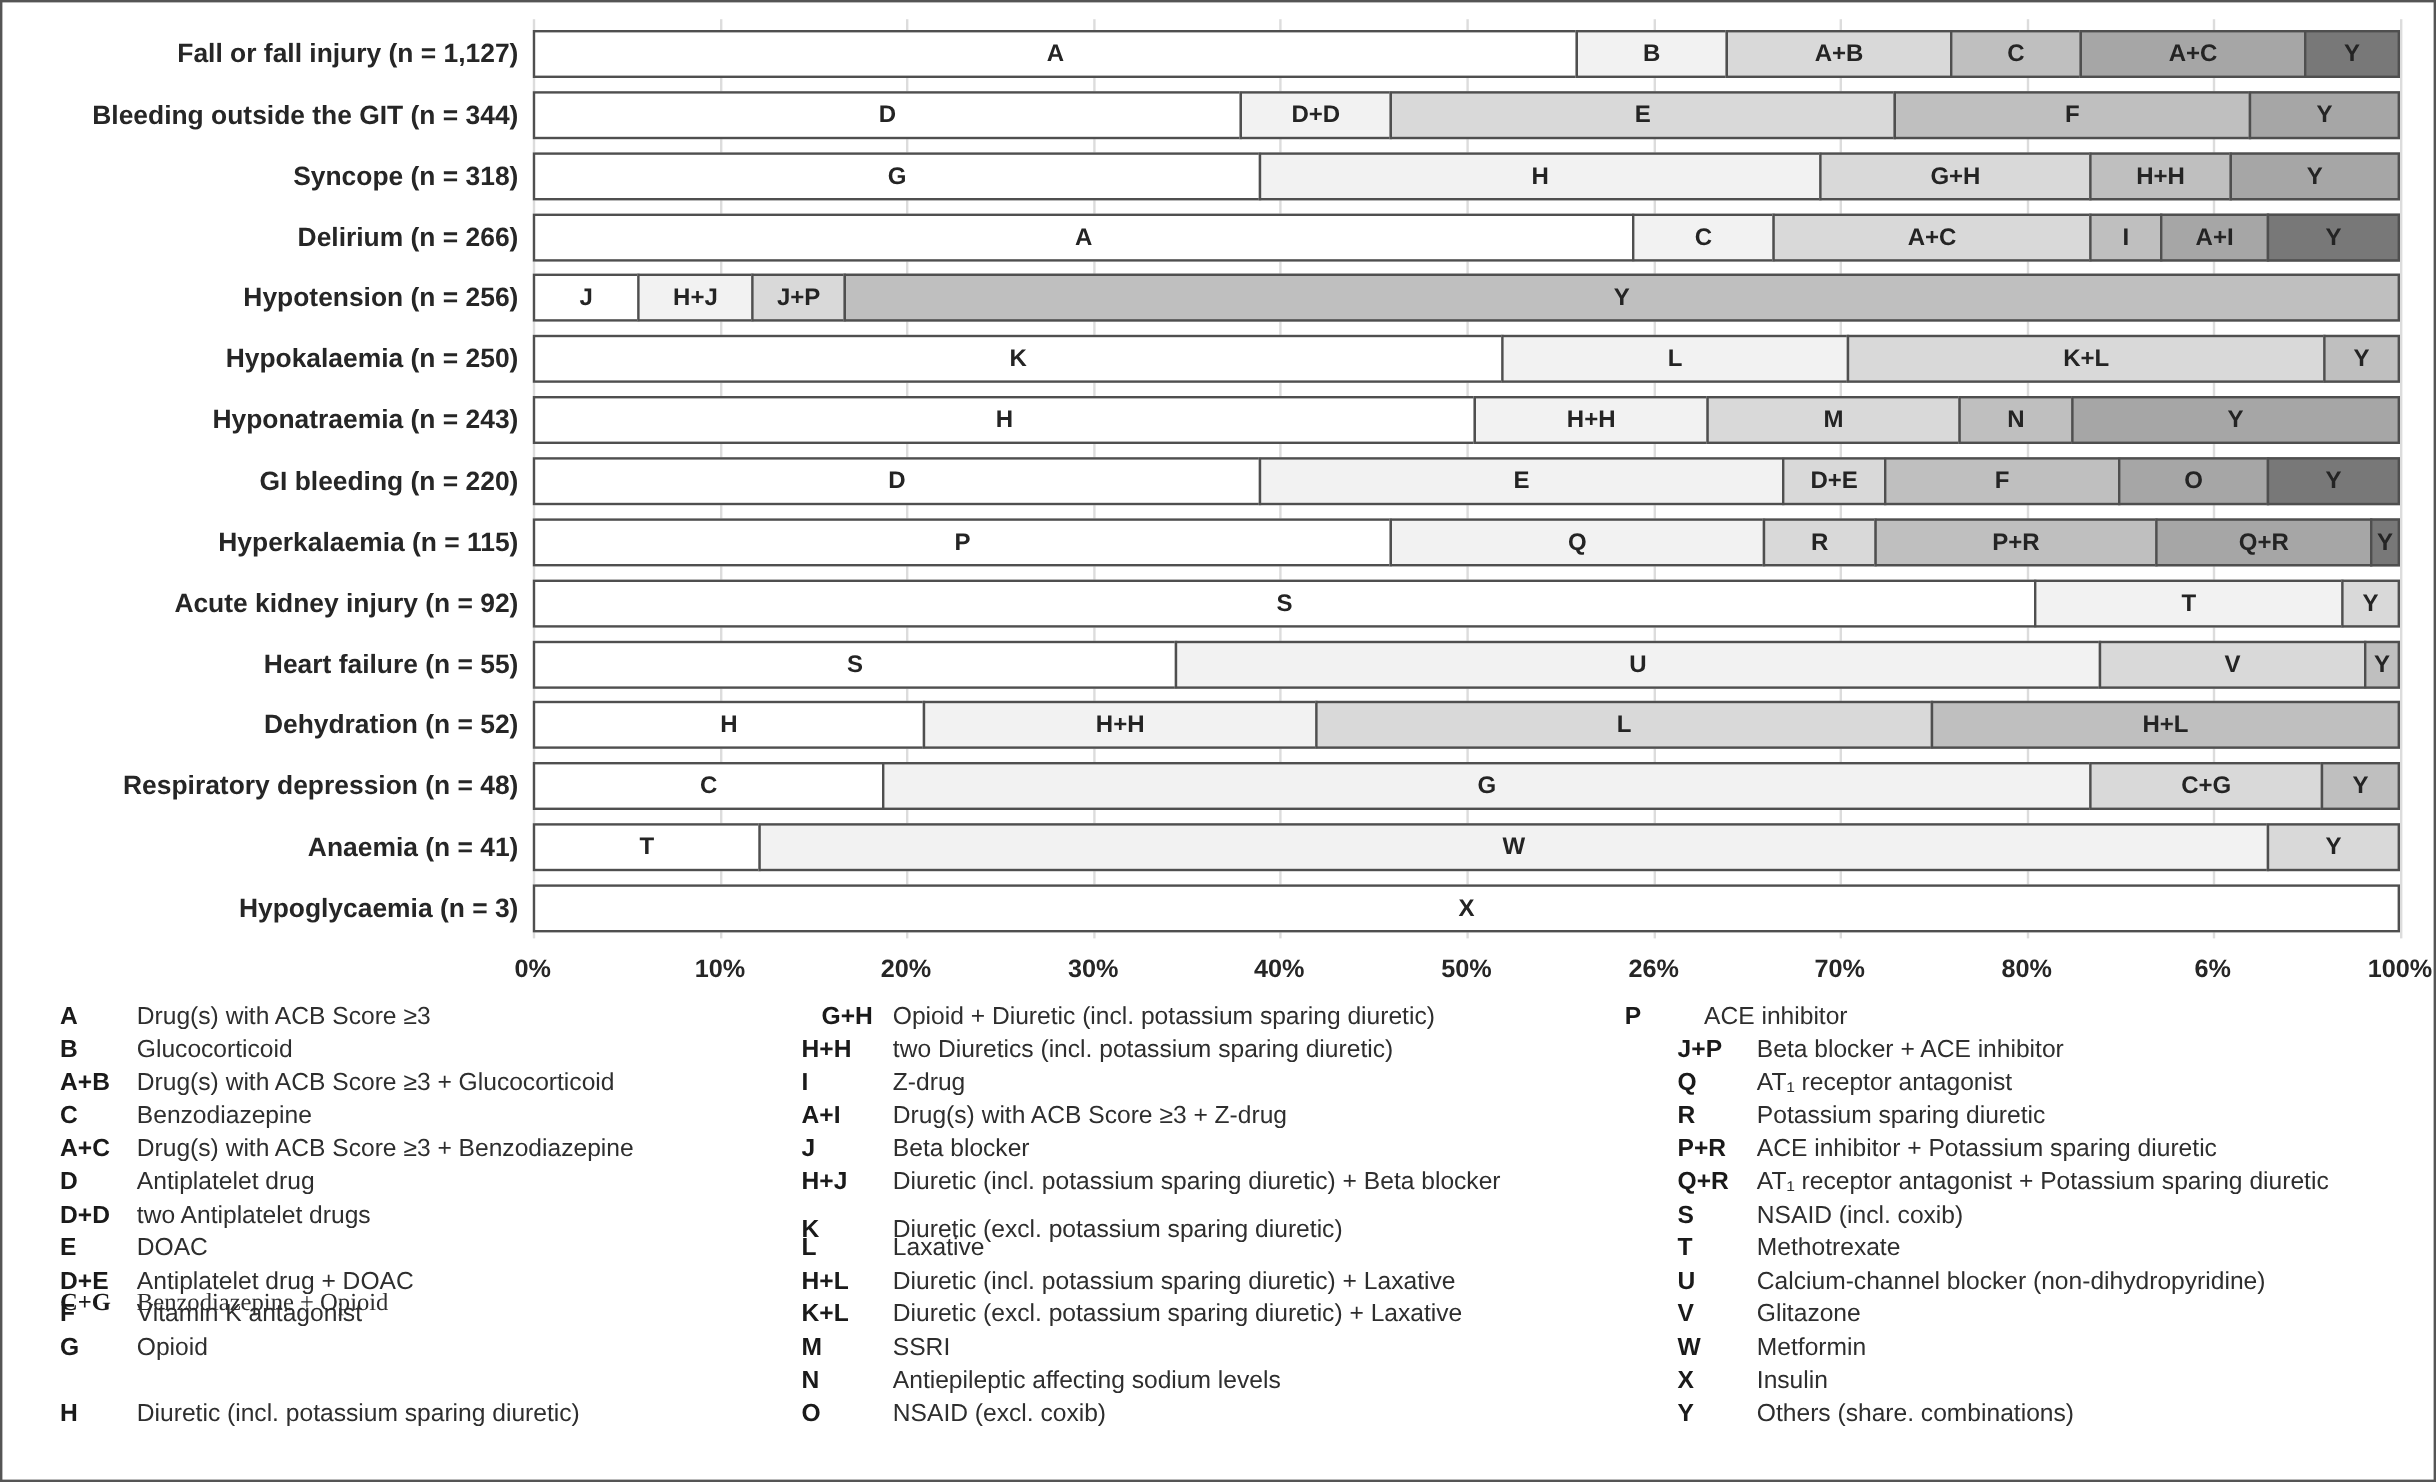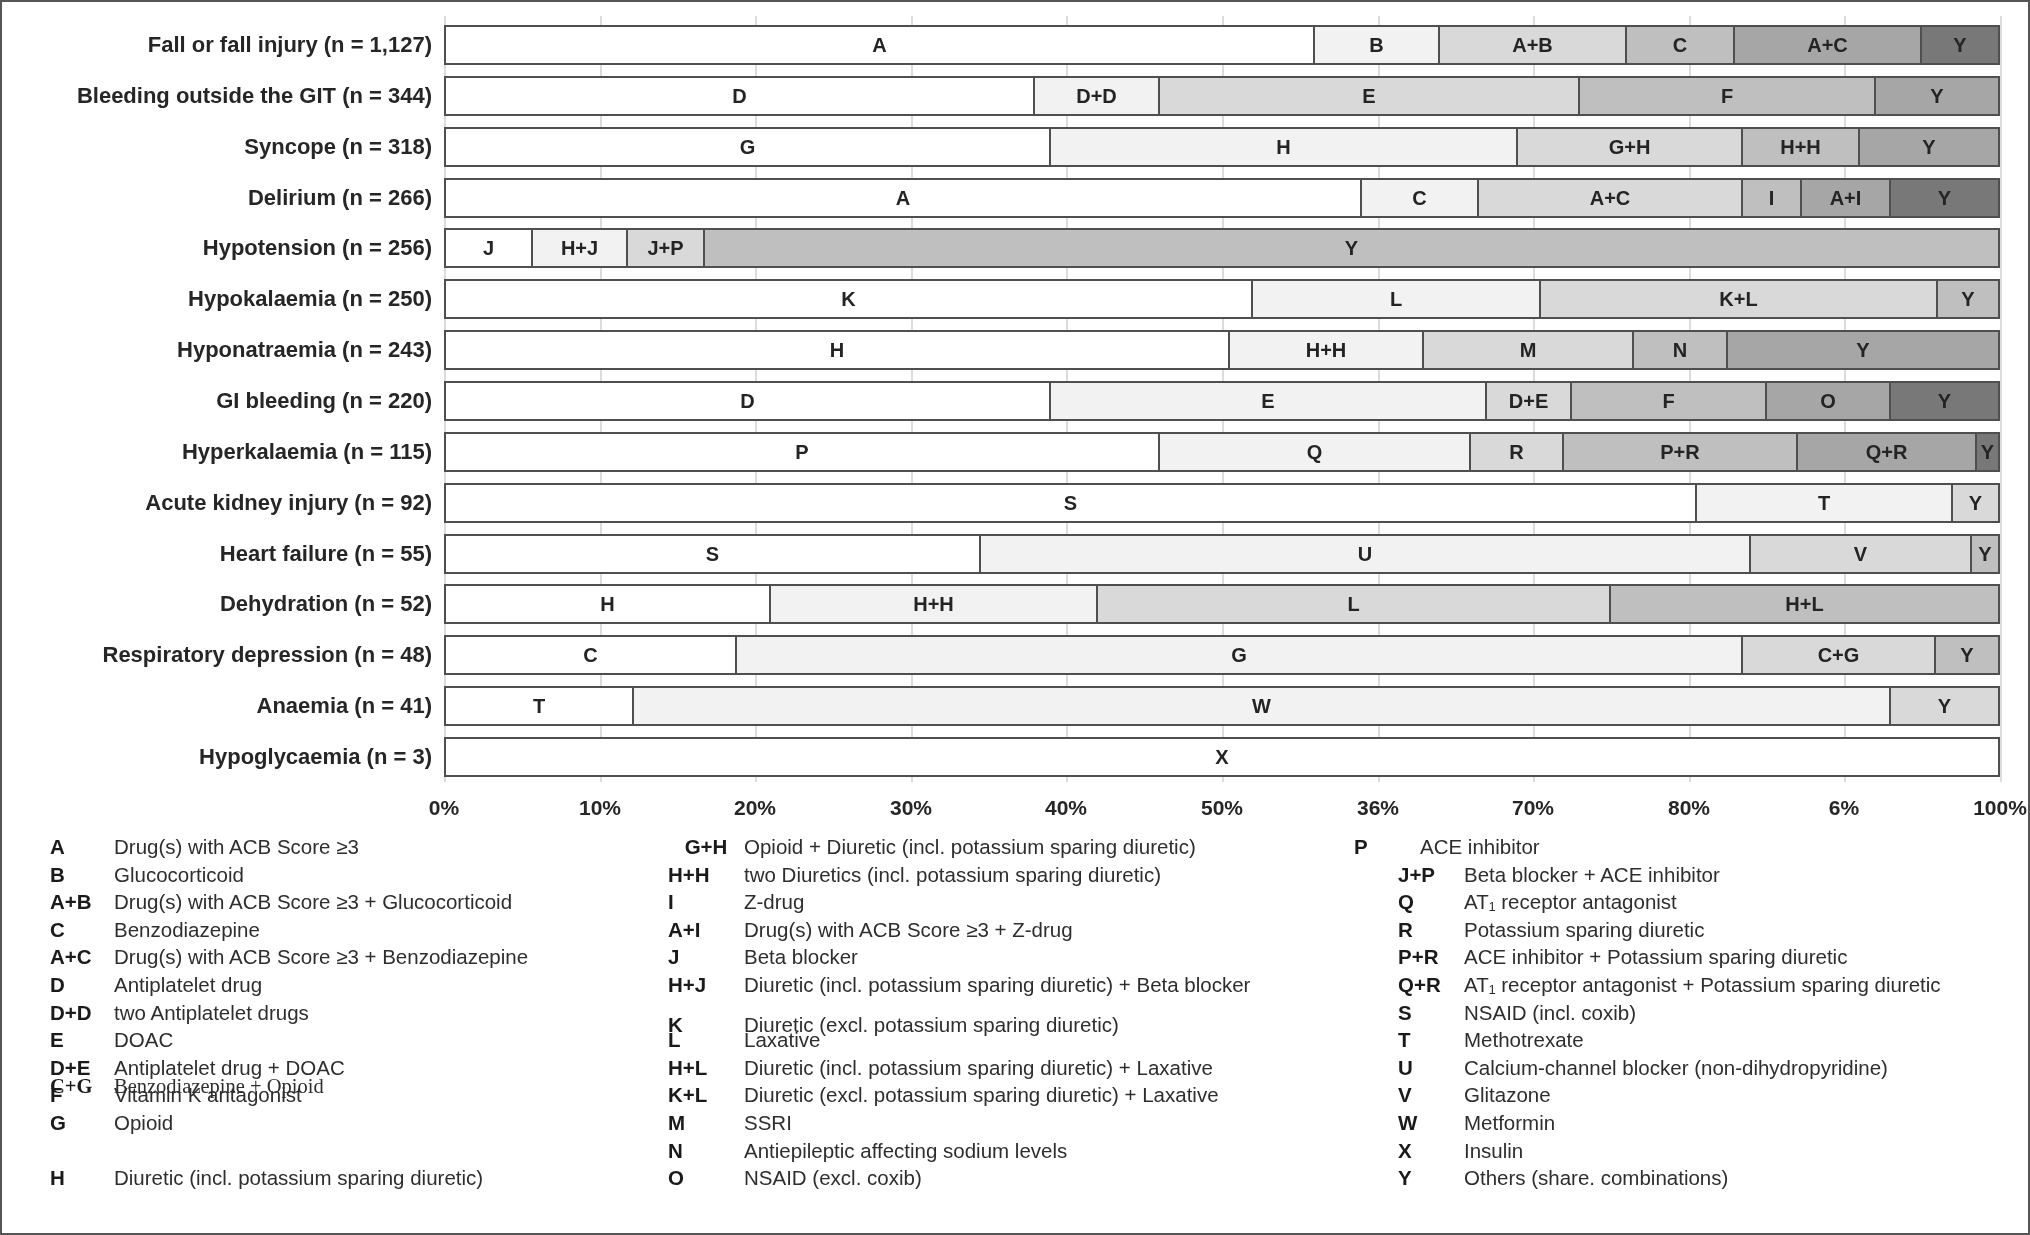--- a/index.html
+++ b/index.html
@@ -164,21 +164,21 @@
         <div class="seg" style="left: 0px; width: 1556px; background: rgb(255, 255, 255); border-color: rgb(79, 79, 79);">X</div>
       </div>
     </div>
   <div id="axis-layer">
       <div class="axis-label" style="left: 442px;">0%</div>
       <div class="axis-label" style="left: 598px;">10%</div>
       <div class="axis-label" style="left: 753px;">20%</div>
       <div class="axis-label" style="left: 909px;">30%</div>
       <div class="axis-label" style="left: 1064px;">40%</div>
       <div class="axis-label" style="left: 1220px;">50%</div>
-      <div class="axis-label" style="left: 1376px;">36%</div>
+      <div class="axis-label" style="left: 1376px;">26%</div>
       <div class="axis-label" style="left: 1531px;">70%</div>
       <div class="axis-label" style="left: 1687px;">80%</div>
       <div class="axis-label" style="left: 1842px;">6%</div>
       <div class="axis-label" style="left: 1998px;">100%</div>
     </div>
   <div id="legend-layer">
       <div class="legend-row" style="left: 48px; top: 831px;"><span class="legend-code" style="width: 64px;">A</span><span class="legend-text">Drug(s) with ACB Score ≥3</span></div>
       <div class="legend-row" style="left: 48px; top: 859px;"><span class="legend-code" style="width: 64px;">B</span><span class="legend-text">Glucocorticoid</span></div>
       <div class="legend-row" style="left: 48px; top: 886px;"><span class="legend-code" style="width: 64px;">A+B</span><span class="legend-text">Drug(s) with ACB Score ≥3 + Glucocorticoid</span></div>
       <div class="legend-row" style="left: 48px; top: 914px;"><span class="legend-code" style="width: 64px;">C</span><span class="legend-text">Benzodiazepine</span></div>

